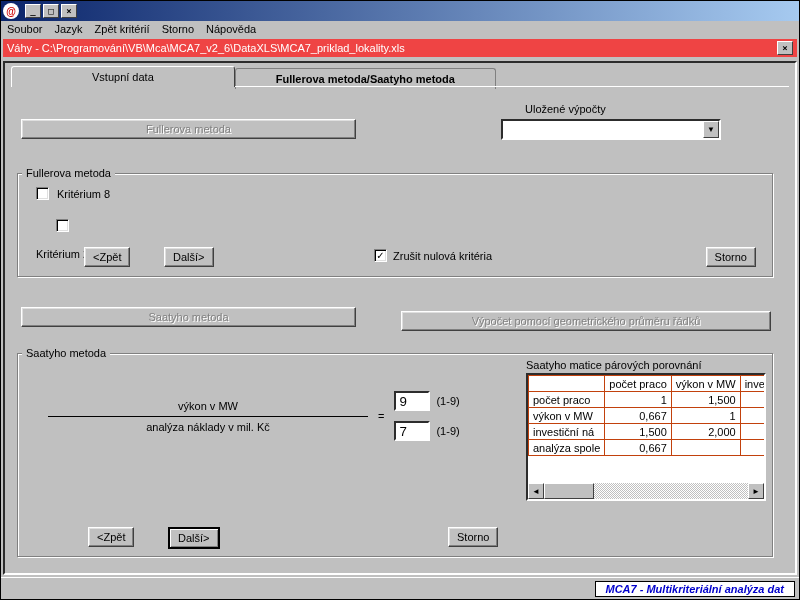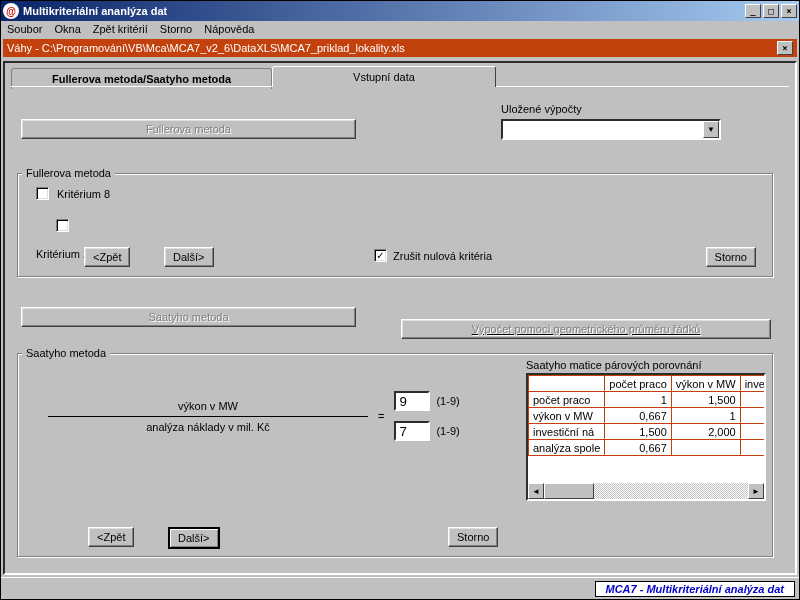--- a/index.html
+++ b/index.html
@@ -52,21 +52,21 @@
     font-weight: bold;
   }
   .menubar {
     background: #c0c0c0;
     padding: 2px 6px;
     display: flex;
     gap: 12px;
   }
   .menubar span { cursor: default; }
   .subtitlebar {
-    background: #c2410c;
+    background: #ef4444;
     color: #fff;
     padding: 2px 4px;
     margin: 2px;
     display: flex;
     align-items: center;
     gap: 28px;
   }
   .subtitlebar .t { flex: 1; }
   .subtitlebar .winbtn { color: #000; }
   .client {
@@ -215,52 +215,51 @@
     color:#0000cc;
     padding:1px 10px;
   }
 </style>
 </head>
 <body>
 
 <div class="outer">
   <div class="titlebar">
     <div class="icon">@</div>
-    <div class="title">Multikriteriální ananlýza dat</div>
     <div class="winbtn">_</div>
     <div class="winbtn">□</div>
     <div class="winbtn">×</div>
   </div>
 
   <div class="menubar">
     <span>Soubor</span>
-    <span>Okna</span>
+    <span>Jazyk</span>
     <span>Zpět kritérií</span>
     <span>Storno</span>
     <span>Nápověda</span>
   </div>
 
   <div class="subtitlebar">
     <div class="t">Váhy - C:\Programování\VB\Mca\MCA7_v2_6\DataXLS\MCA7_priklad_lokality.xls</div>
     <div class="winbtn">×</div>
   </div>
 
   <div class="client">
 
     <div class="tabs">
+      <div class="tab active">Vstupní data</div>
       <div class="tab inactive" style="padding:4px 40px">Fullerova metoda/Saatyho metoda</div>
-      <div class="tab active">Vstupní data</div>
     </div>
 
     <div class="tabbody">
 
       <div class="row" style="left:10px; top:32px;">
         <div class="btn disabled wide">Fullerova metoda</div>
       </div>
-      <div style="position:absolute; left:490px; top:16px;">Uložené výpočty</div>
+      <div style="position:absolute; left:514px; top:16px;">Uložené výpočty</div>
       <div class="combo" style="position:absolute; left:490px; top:32px; width:220px;">
         <div class="txt"></div>
         <div class="arrow">▼</div>
       </div>
 
       <fieldset style="left:6px; top:80px; width:756px; height:110px;">
         <legend>Fullerova metoda</legend>
         <div style="position:absolute; left:18px; top:8px; display:flex; align-items:center; gap:8px;">
           <span class="checkbox"></span>
           <span>Kritérium 8</span>
@@ -274,21 +273,21 @@
         <div style="position:absolute; left:356px; top:70px; display:flex; align-items:center; gap:6px;">
           <span class="checkbox">✓</span>
           <span>Zrušit nulová kritéria</span>
         </div>
         <div style="position:absolute; right:16px; top:68px;" class="btn">Storno</div>
       </fieldset>
 
       <div class="row" style="left:10px; top:220px;">
         <div class="btn disabled wide">Saatyho metoda</div>
       </div>
-      <div class="row" style="left:390px; top:232px;text-decoration:underline;">
+      <div class="row" style="left:390px; top:224px;">
         <div class="btn disabled" style="width:370px">Výpočet pomocí geometrického průměru řádků</div>
       </div>
 
       <fieldset style="left:6px; top:260px; width:756px; height:210px;">
         <legend>Saatyho metoda</legend>
 
         <div style="position:absolute; left:30px; top:32px; display:flex; align-items:center; gap:10px;">
           <div class="frac">
             <div>výkon v MW</div>
             <div class="line"></div>

